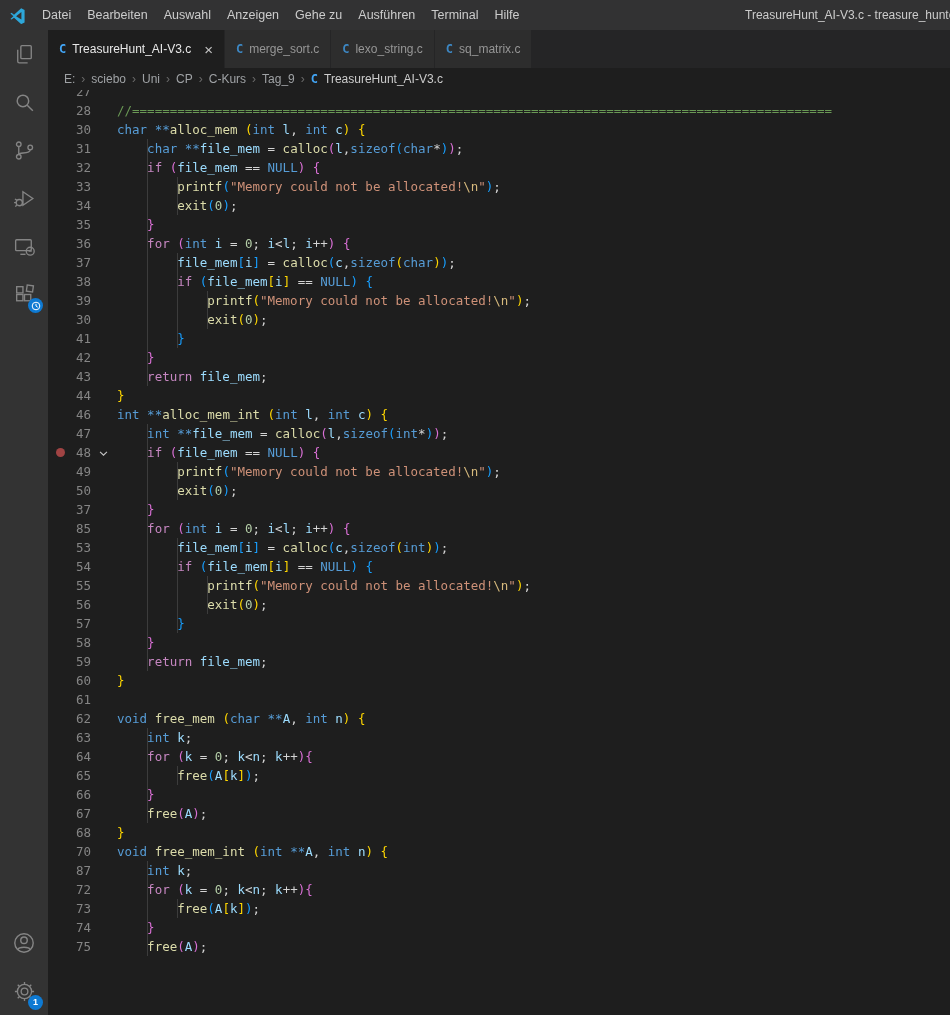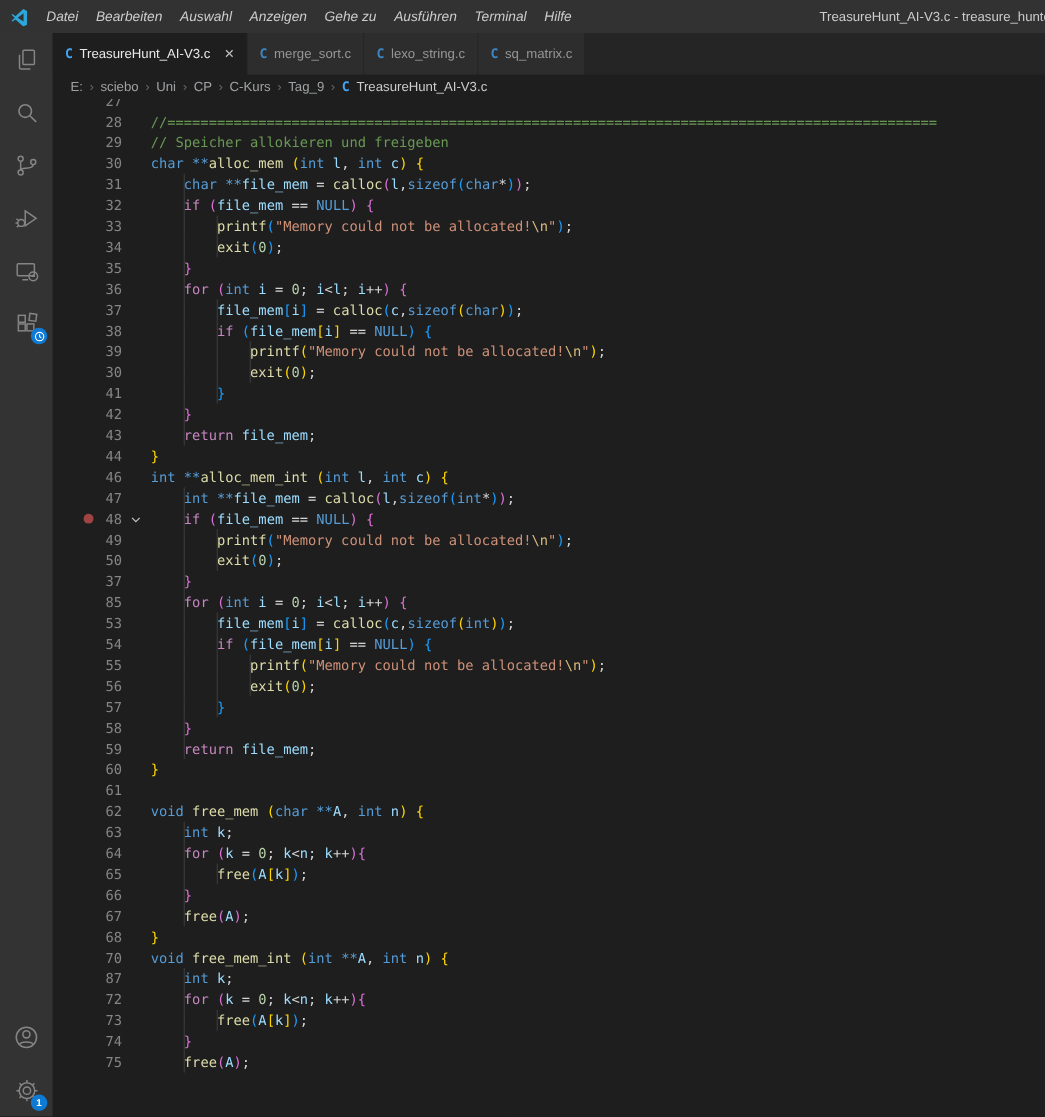--- a/index.html
+++ b/index.html
@@ -5,21 +5,21 @@
   * { box-sizing: border-box; }
   html,body { margin:0; padding:0; }
   body {
     width:950px; height:1015px; overflow:hidden;
     background:#1e1e1e; font-family:"Liberation Sans", sans-serif;
     -webkit-font-smoothing:antialiased;
   }
   
   .titlebar { height:30px; background:#323233; display:flex; align-items:center; position:relative; overflow:hidden; }
   .logo { width:17px; height:17px; margin:0 8px 0 9px; flex:none; }
-  .menu-item { color:#cccccc; font-size:12.5px; padding:0 8px; line-height:30px; cursor:default; white-space:nowrap;font-style:italic; }
+  .menu-item { color:#cccccc; font-size:12.5px; padding:0 8px; line-height:30px; cursor:default; white-space:nowrap; }
   .window-title { position:absolute; left:745px; top:0; line-height:30px; color:#cccccc; font-size:12px; white-space:nowrap; }
   
   .main { display:flex; height:985px; }
   .activitybar { width:48px; background:#333333; flex:none; display:flex; flex-direction:column; }
   .ab-icon { height:48px; display:flex; align-items:center; justify-content:center; position:relative; }
   .ab-spacer { flex:1; }
   .badge { position:absolute; right:5px; bottom:5px; width:15px; height:15px; border-radius:50%;
            background:#0e7ad3; color:#ffffff; font-size:9px; line-height:15px; text-align:center; font-weight:bold; }
   .badge svg { display:block; margin:2.5px auto; }
   
@@ -29,21 +29,21 @@
          background:#2d2d2d; border-right:1px solid #252526; gap:6px; white-space:nowrap; cursor:default; }
   .tab.active { background:#1e1e1e; color:#e8e8e8; }
   .c-icon { color:#42a5f5; font-weight:bold; font-size:12px; font-family:"DejaVu Sans Mono","Liberation Mono",monospace; }
   .tab .close { margin-left:7px; color:#c5c5c5; font-size:15px; line-height:15px; }
   .breadcrumbs { height:22px; background:#1e1e1e; display:flex; align-items:center; padding-left:16px;
                  font-size:12px; color:#9fa2a5; gap:6px; flex:none; white-space:nowrap; }
   .crumb-sep { color:#6a6a6a; font-size:12px; }
   .crumb-file { color:#cccccc; }
   
   .editor { flex:1; overflow:hidden; background:#1e1e1e; position:relative; }
-  .lines { margin-top:-8px; font-family:"DejaVu Sans Mono","Liberation Mono",monospace; font-size:12.5px;padding-left:20px; }
+  .lines { margin-top:-8px; font-family:"DejaVu Sans Mono","Liberation Mono",monospace; font-size:12.5px; }
   .row { display:flex; height:19px; line-height:19px; }
   .gutter { width:43px; flex:none; text-align:right; color:#858585; position:relative; font-size:12.5px; }
   .bp-dot { position:absolute; left:8px; top:5px; width:9px; height:9px; border-radius:50%; background:#a04343; }
   .fold { width:26px; flex:none; position:relative; }
   .fold svg { position:absolute; left:7px; top:5px; }
   .code { flex:1; min-width:0; white-space:pre; position:relative; color:#d4d4d4; }
   .guide { position:absolute; top:0; bottom:0; width:1px; background:#3c3c3c; }
 </style>
 <style>.tk-pl{color:#d4d4d4;}.tk-kw{color:#569cd6;}.tk-ct{color:#c586c0;}.tk-fn{color:#dcdcaa;}.tk-vr{color:#9cdcfe;}.tk-st{color:#ce9178;}.tk-es{color:#d7ba7d;}.tk-nu{color:#b5cea8;}.tk-cmt{color:#6a9955;}.tk-b1{color:#ffd700;}.tk-b2{color:#da70d6;}.tk-b3{color:#179fff;}</style></head>
 <body>
@@ -177,25 +177,20 @@
             <div class="gutter"><span>27</span></div>
             <div class="fold"></div>
             <div class="code"><span></span></div>
           </div>
           <div class="row">
             <div class="gutter"><span>28</span></div>
             <div class="fold"></div>
             <div class="code"><span><span class="tk-cmt">//=============================================================================================</span></span></div>
           </div>
           <div class="row">
-            <div class="gutter"><span>29</span></div>
-            <div class="fold"></div>
-            <div class="code"><span><span class="tk-cmt">// Speicher allokieren und freigeben</span></span></div>
-          </div>
-          <div class="row">
             <div class="gutter"><span>30</span></div>
             <div class="fold"></div>
             <div class="code"><span><span class="tk-kw">char</span><span class="tk-pl"> </span><span class="tk-kw">**</span><span class="tk-fn">alloc_mem</span><span class="tk-pl"> </span><span class="tk-b1">(</span><span class="tk-kw">int</span><span class="tk-pl"> </span><span class="tk-vr">l</span><span class="tk-pl">, </span><span class="tk-kw">int</span><span class="tk-pl"> </span><span class="tk-vr">c</span><span class="tk-b1">)</span><span class="tk-pl"> </span><span class="tk-b1">{</span></span></div>
           </div>
           <div class="row">
             <div class="gutter"><span>31</span></div>
             <div class="fold"></div>
             <div class="code"><span class="guide" style="left: 4ch;"></span><span>    <span class="tk-kw">char</span><span class="tk-pl"> </span><span class="tk-kw">**</span><span class="tk-vr">file_mem</span><span class="tk-pl"> = </span><span class="tk-fn">calloc</span><span class="tk-b2">(</span><span class="tk-vr">l</span><span class="tk-pl">,</span><span class="tk-kw">sizeof</span><span class="tk-b3">(</span><span class="tk-kw">char</span><span class="tk-pl">*</span><span class="tk-b3">)</span><span class="tk-b2">)</span><span class="tk-pl">;</span></span></div>
           </div>
           <div class="row">

